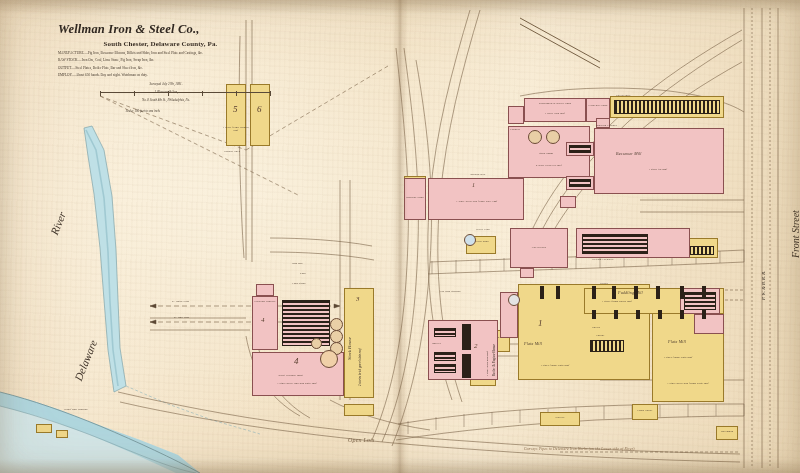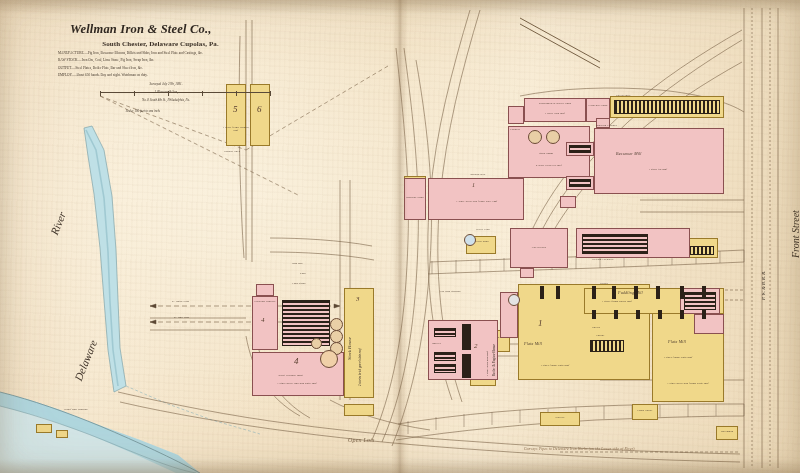--- a/index.html
+++ b/index.html
@@ -118,21 +118,20 @@
   
   #titleblock { position: absolute; left: 58px; top: 22px; width: 230px; }
   #titleblock .co {
     font-family: "Liberation Serif", serif;
     font-style: italic;
     font-weight: bold;
     font-size: 12.5px;
     color: #2e2620;
     letter-spacing: 0.2px;
     white-space: nowrap;
-    margin-left: 12px;
   }
   #titleblock .place {
     margin-top: 3px;
     font-family: "Liberation Serif", serif;
     font-weight: bold;
     font-size: 7px;
     color: #3a2f26;
     text-align: center;
     width: 205px;
     letter-spacing: 0.1px;
@@ -508,21 +507,21 @@
   <div class="vname" style="left:790px; top:258px; font-size:10px; transform:rotate(-90deg); transform-origin:0 0;">Front  Street</div>
 
   <div class="vname" style="left:761px; top:300px; font-size:4.6px; transform:rotate(-90deg); transform-origin:0 0;">P. W. &amp; B. R. R.</div>
 
   <div class="lbl md it" style="left:348px; top:438px; font-size:6px; color:#7a6248;">Open   Lots</div>
 
   <div class="lbl micro it" style="left:524px; top:448px; font-size:3.6px; color:#86694a;">Conveys Pipes to Delaware Iron Works (on the Lower side of River)</div>
 
   <div id="titleblock">
     <div class="co">Wellman Iron &amp; Steel Co.,</div>
-    <div class="place">South Chester, Delaware Cupolas, Pa.</div>
+    <div class="place">South Chester, Delaware County, Pa.</div>
     <div class="spec">MANUFACTURE.—Pig Iron, Bessemer Blooms, Billets and Slabs, Iron and Steel Plate and Castings, &amp;c.</div>
     <div class="spec">RAW STOCK.—Iron Ore, Coal, Lime Stone, Pig Iron, Scrap Iron, &amp;c.</div>
     <div class="spec">OUTPUT.—Steel Plates, Boiler Plate, Bar and Sheet Iron, &amp;c.</div>
     <div class="spec">EMPLOY.—About 650 hands.  Day and night.  Watchman on duty.</div>
     <div class="surveyed">Surveyed July 27th, 1891.</div>
     <div class="surveyed">J. Bloomer &amp; Son,</div>
     <div class="surveyed">No. 8 South 4th St., Philadelphia, Pa.</div>
     <div class="scaletxt">Scale: 100 feet to one inch.</div>
   </div>
 

